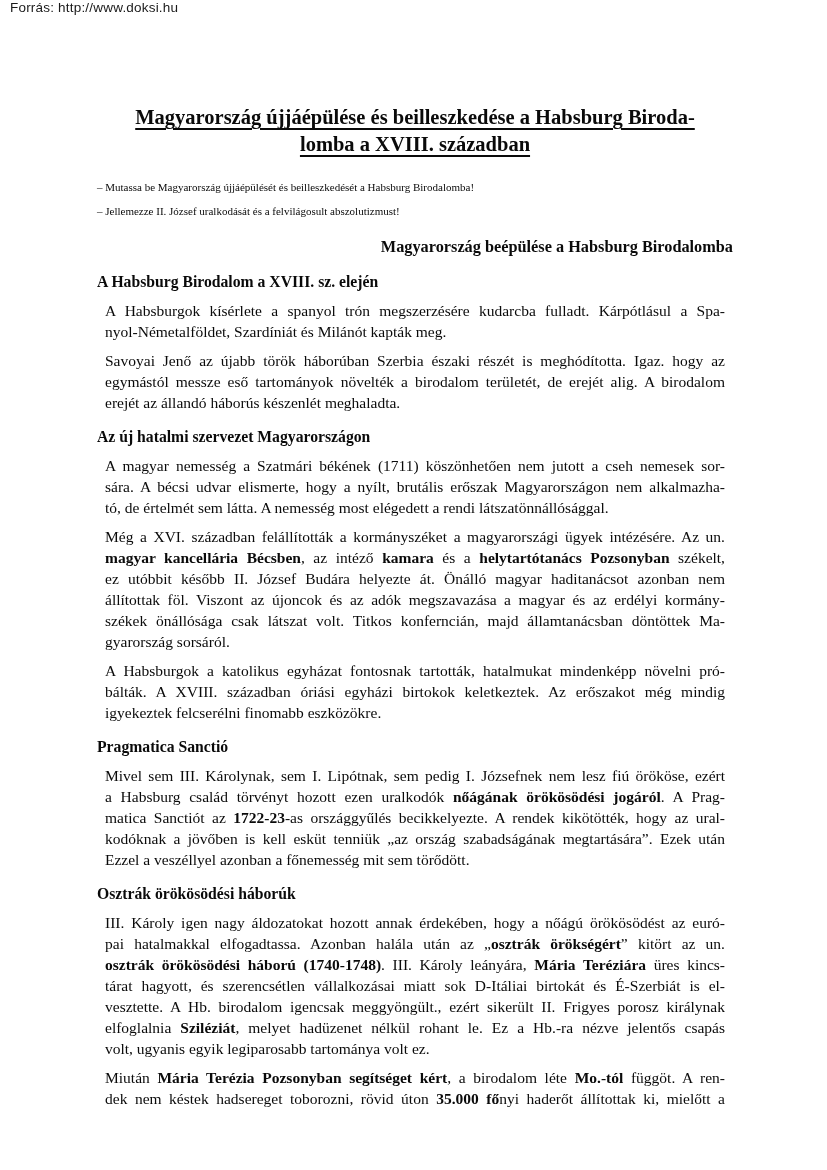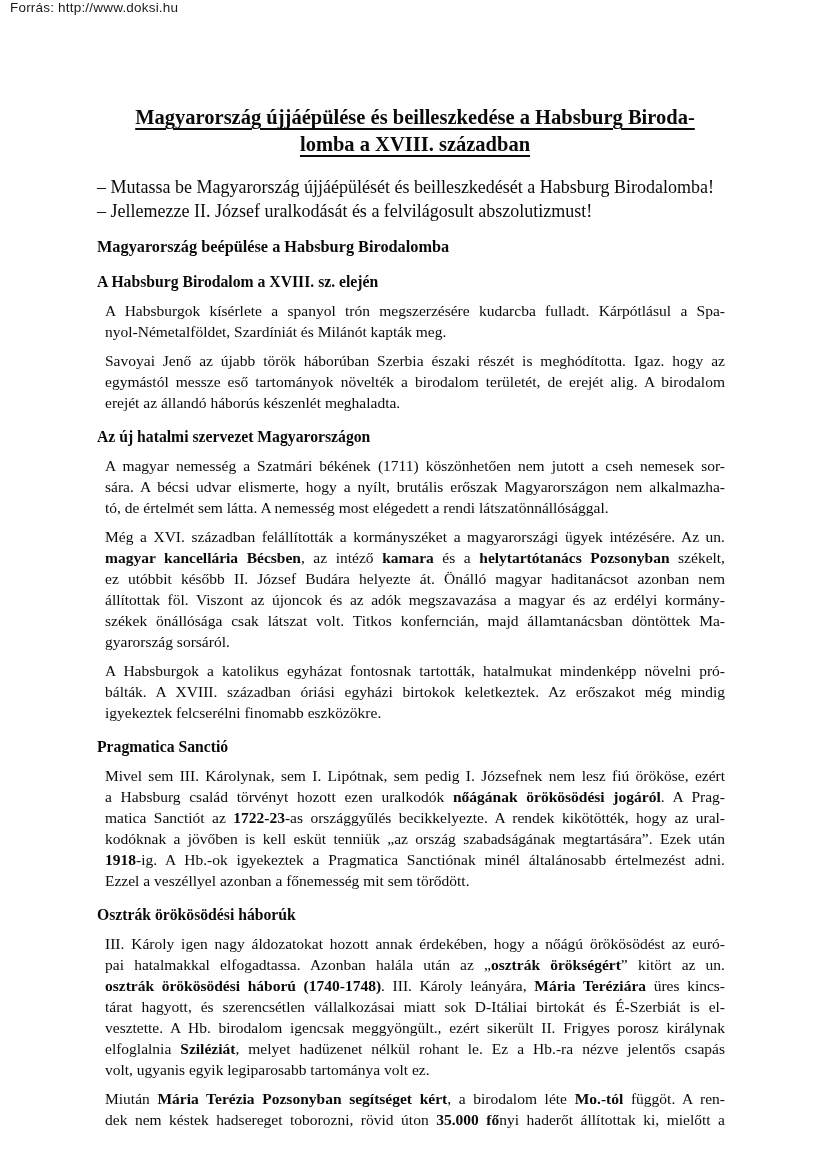--- a/index.html
+++ b/index.html
@@ -3,23 +3,23 @@
 <meta charset="utf-8">
 <style>
   html,body{margin:0;padding:0;background:#fff;}
   .page{position:relative;width:827px;height:1170px;background:#ffffff;color:#0a0a0a;
         font-family:"Liberation Serif",serif;overflow:hidden;}
   .source{position:absolute;top:0;left:10px;font-family:"Liberation Sans",sans-serif;
           font-size:13.5px;color:#1a1a1a;letter-spacing:.2px;}
   .content{position:absolute;left:97px;width:636px;top:4px;}
   .title{margin:100px 0 0 0;text-align:center;font-weight:700;font-size:20.5px;line-height:27px;}
   .title-line{display:block;text-decoration:underline;text-decoration-thickness:2px;text-underline-offset:4px;}
-  .intro{margin-top:18px;font-size:18px;line-height:23.5px;}
+  .intro{margin-top:18px;font-size:11px;line-height:23.5px;}
   .intro-line{display:block;}
-  .subtitle{margin-top:12px;text-align:left;font-weight:700;font-size:16.3px;line-height:23px;}
+  .subtitle{margin-top:12px;text-align:right;font-weight:700;font-size:16.3px;line-height:23px;}
   .section{margin-top:13px;}
   .sec-heading{font-weight:700;font-size:15.7px;line-height:21px;}
   .para{margin:8px;}
   .line{font-size:15.5px;line-height:21px;text-align:justify;}
   .line.just{text-align-last:justify;}
   .b{font-weight:700;}
 </style>
 </head>
 <body>
 
@@ -69,21 +69,20 @@
             <div class="line"><span>igyekeztek felcserélni finomabb eszközökre.</span></div>
           </div>
         </div>
         <div class="section">
           <div class="sec-heading">Pragmatica Sanctió</div>
           <div class="para">
             <div class="line just"><span>Mivel sem III. Károlynak, sem I. Lipótnak, sem pedig I. Józsefnek nem lesz fiú örököse, ezért</span></div>
             <div class="line just"><span>a Habsburg család törvényt hozott ezen uralkodók </span><span class="b">nőágának örökösödési jogáról</span><span>. A Prag-</span></div>
             <div class="line just"><span>matica Sanctiót az </span><span class="b">1722-23</span><span>-as országgyűlés becikkelyezte. A rendek kikötötték, hogy az ural-</span></div>
             <div class="line just"><span>kodóknak a jövőben is kell esküt tenniük „az ország szabadságának megtartására”. Ezek után</span></div>
-            <div class="line just"><span class="b">1918</span><span>-ig. A Hb.-ok igyekeztek a Pragmatica Sanctiónak minél általánosabb értelmezést adni.</span></div>
             <div class="line"><span>Ezzel a veszéllyel azonban a főnemesség mit sem törődött.</span></div>
           </div>
         </div>
         <div class="section">
           <div class="sec-heading">Osztrák örökösödési háborúk</div>
           <div class="para">
             <div class="line just"><span>III. Károly igen nagy áldozatokat hozott annak érdekében, hogy a nőágú örökösödést az euró-</span></div>
             <div class="line just"><span>pai hatalmakkal elfogadtassa. Azonban halála után az „</span><span class="b">osztrák örökségért</span><span>” kitört az un.</span></div>
             <div class="line just"><span class="b">osztrák örökösödési háború (1740-1748)</span><span>. III. Károly leányára, </span><span class="b">Mária Teréziára</span><span> üres kincs-</span></div>
             <div class="line just"><span>tárat hagyott, és szerencsétlen vállalkozásai miatt sok D-Itáliai birtokát és É-Szerbiát is el-</span></div>

